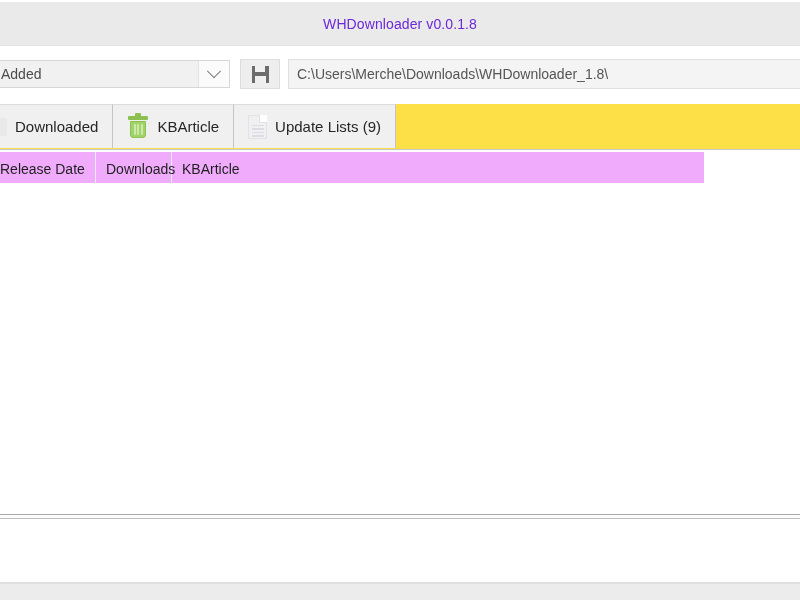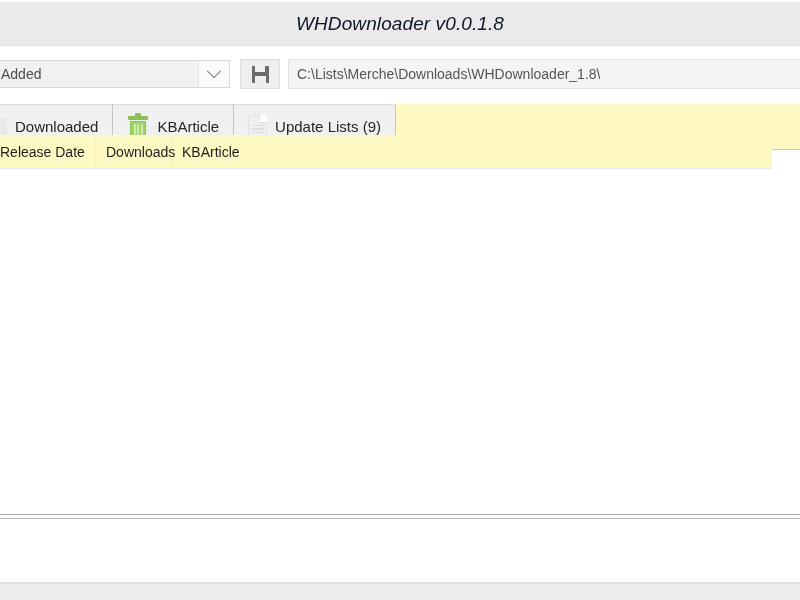--- a/index.html
+++ b/index.html
@@ -28,25 +28,24 @@
     top: 2px;
     width: 800px;
     height: 43px;
     background: #eaeaea;
     border-bottom: 1px solid #e2e2e2;
     display: flex;
     align-items: center;
     justify-content: center;
   }
   .titlebar-text {
-    font-size: 19px;
-    color: #0f172a;
+    font-size: 14px;
+    color: #6d28d9;
     letter-spacing: 0.1px;
     white-space: nowrap;
-    font-style: italic;
   }
 
   
   .toolbar {
     position: absolute;
     left: 0;
     top: 46px;
     width: 800px;
     height: 56px;
     background: #ffffff;
@@ -147,21 +146,21 @@
     overflow: hidden;
   }
 
   
   .tabstrip {
     position: absolute;
     left: 0;
     top: 104px;
     width: 800px;
     height: 45px;
-    background: #fef9c3;
+    background: #fde047;
     border-bottom: 1px solid #c9c9c9;
   }
   .tabs {
     position: absolute;
     left: -22px;
     top: 0;
     height: 44px;
     display: flex;
     align-items: stretch;
   }
@@ -263,24 +262,24 @@
     left: 3px;
     width: 12px;
     height: 1.6px;
     background: #dcdce2;
   }
 
   
   .colheaders {
     position: absolute;
     left: 0;
-    top: 135px;
-    width: 772px;
+    top: 152px;
+    width: 704px;
     height: 33px;
-    background: #fef9c3;
+    background: #f0abfc;
     border-bottom: 1px solid #e6eaf0;
     display: flex;
     align-items: stretch;
   }
   .colheader {
     display: flex;
     align-items: center;
     padding: 0 10px;
     border-right: 1px solid #e9edf3;
     font-size: 14px;
@@ -355,21 +354,21 @@
       <div class="combo-arrow">
         <div class="chev"></div>
       </div>
     </div>
 
     <div class="savebtn">
       <div class="floppy"></div>
     </div>
 
     <div class="pathbox">
-      <div class="pathbox-text">C:\Lists\Merche\Downloads\WHDownloader_1.8\</div>
+      <div class="pathbox-text">C:\Users\Merche\Downloads\WHDownloader_1.8\</div>
     </div>
 
   </div>
 
   <div class="tabstrip">
     <div class="tabs">
 
       <div class="tab">
         <span class="icon-partial"></span>
         <span class="tab-label">Downloaded</span>

